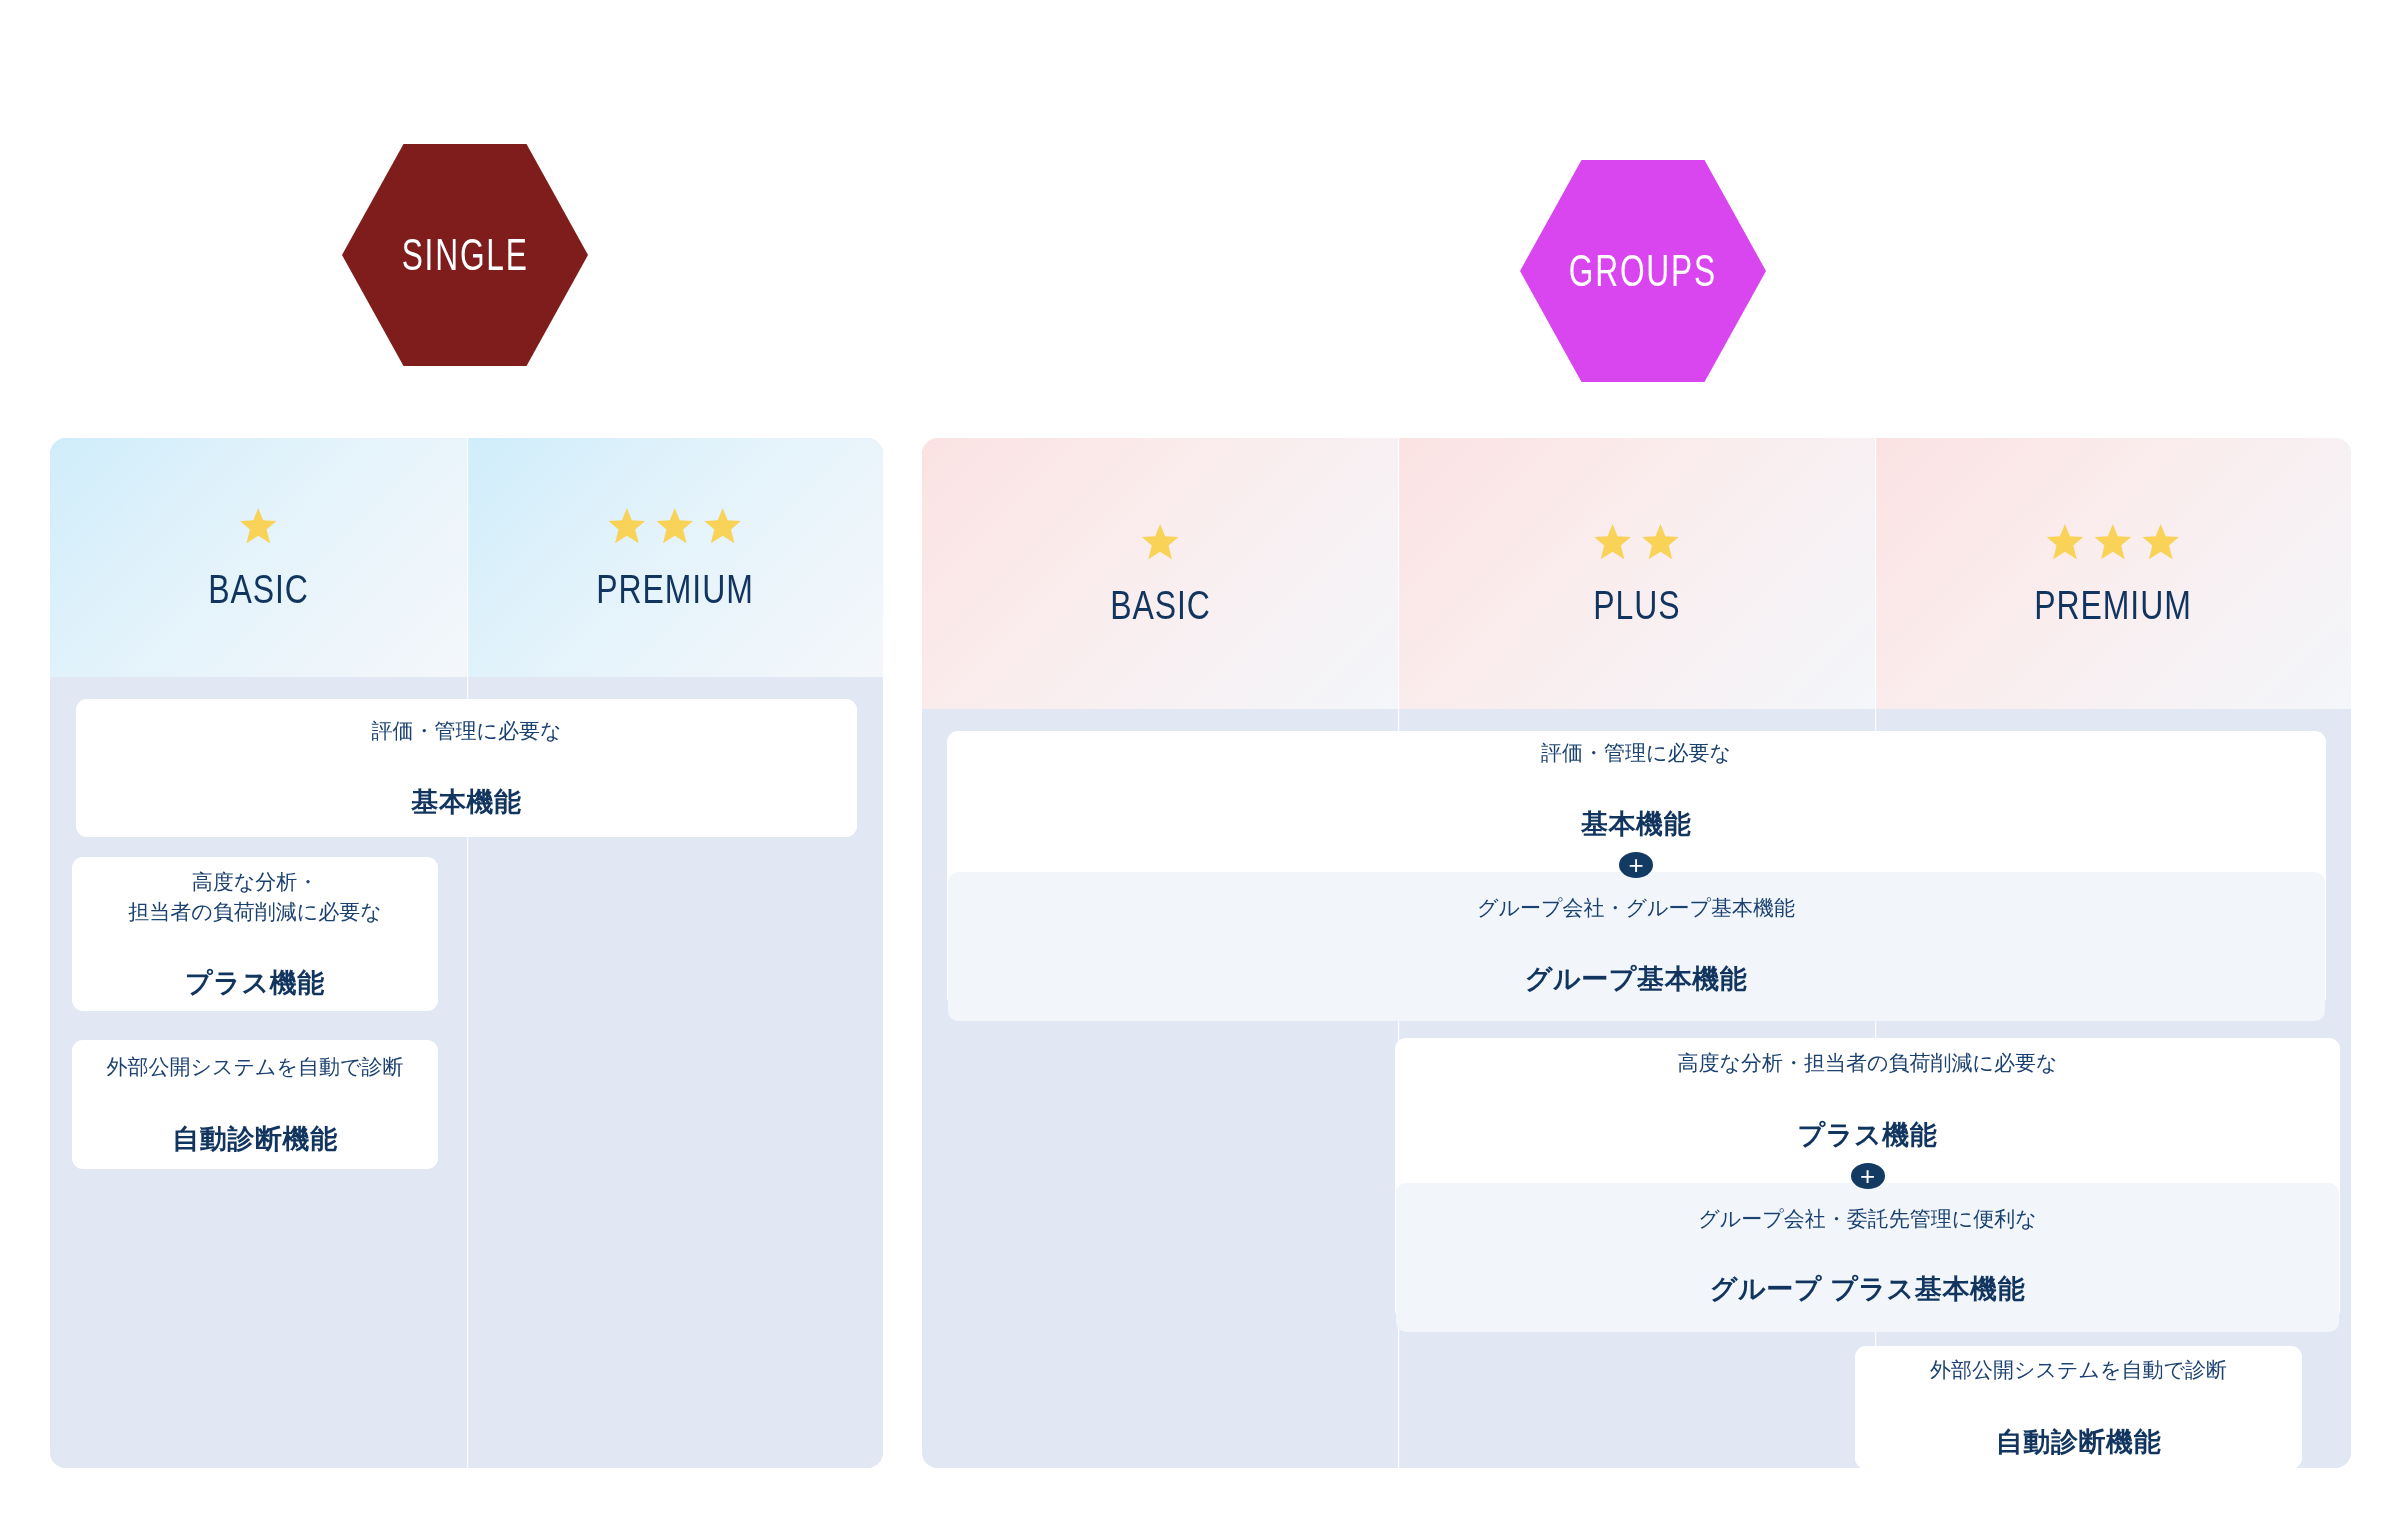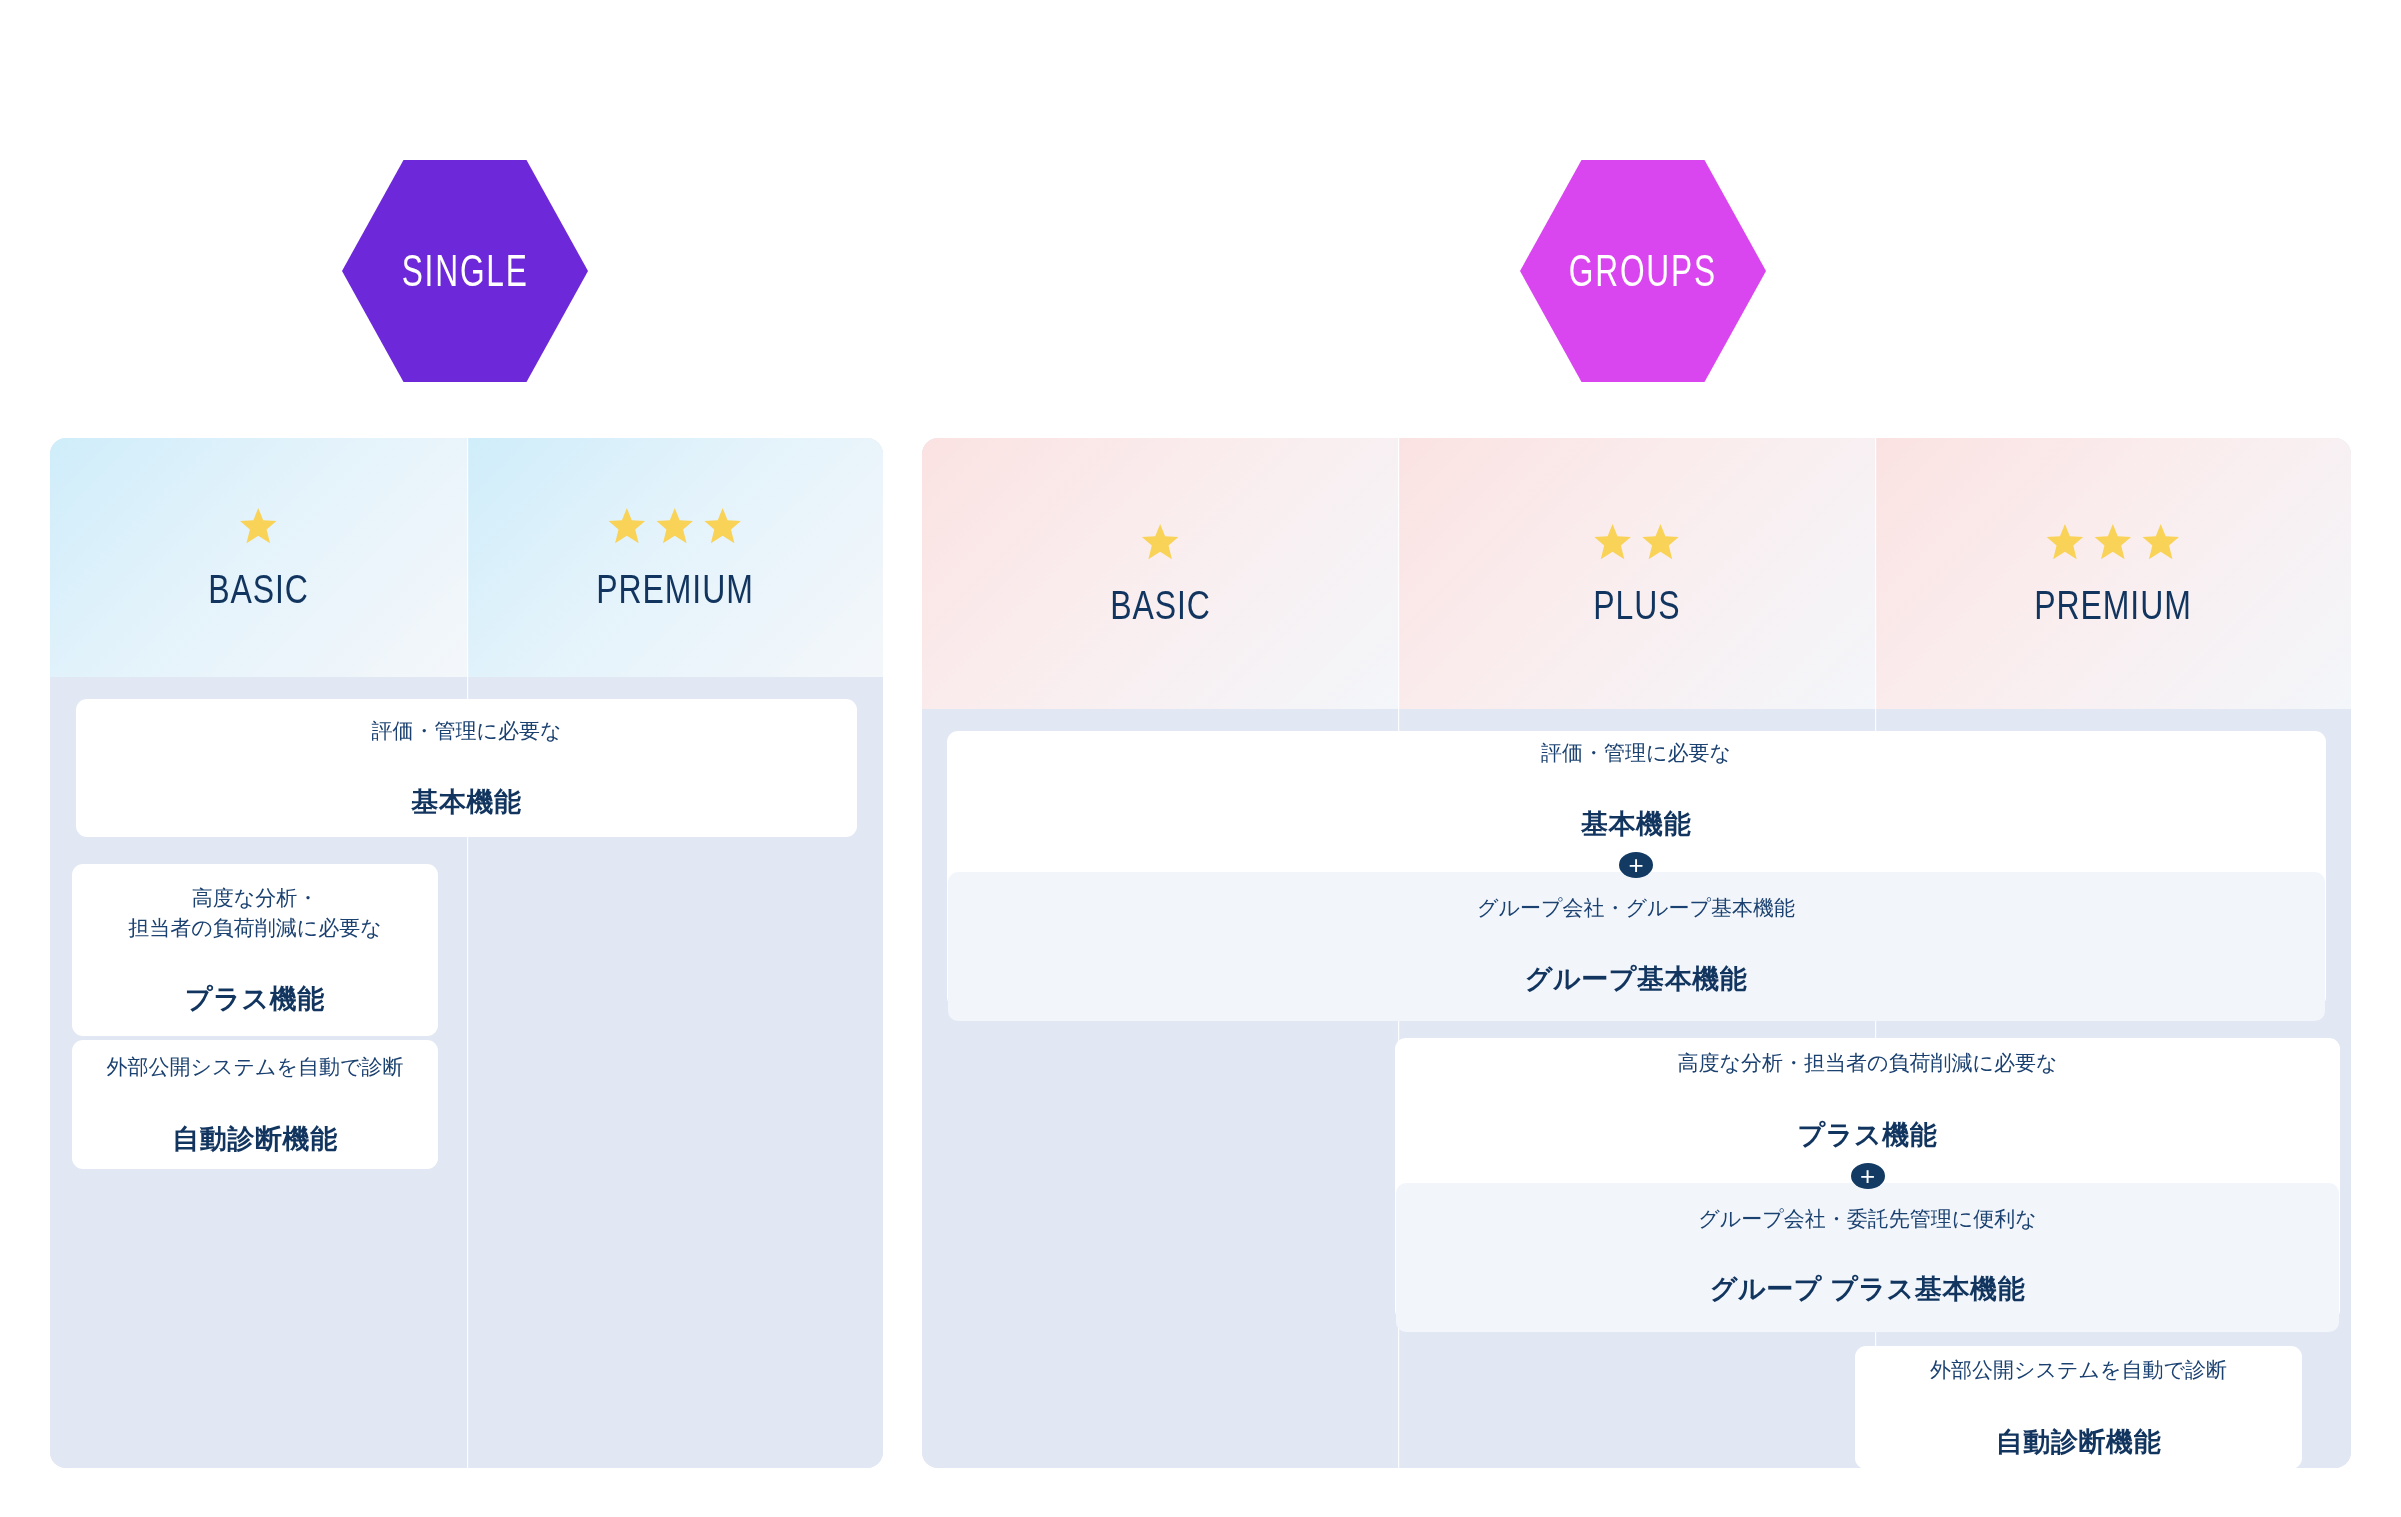--- a/index.html
+++ b/index.html
@@ -19,21 +19,21 @@
     display:flex;align-items:center;justify-content:center;
   }
   .hex-label{
     color:#ffffff;
     font-size:44px;
     letter-spacing:2.5px;
     font-weight:400;
     transform:scaleX(.72);
     font-family:"Liberation Sans","DejaVu Sans",sans-serif;
   }
-  #hex-single{left:342px;top:160px;background:#6d28d9;}
+  #hex-single{left:342px;top:144px;background:#7f1d1d;}
   #hex-groups{left:1520px;top:160px;background:#d946ef;}
 
   
   .panel{
     position:absolute;
     border-radius:16px;
     overflow:hidden;
     background:#E1E7F3;
   }
   #panel-single{left:50px;top:438px;width:833px;height:1030px;}
@@ -128,21 +128,21 @@
     width:34px;height:34px;border-radius:50%;
     background:#123A63;color:#fff;
     display:flex;align-items:center;justify-content:center;
     font-size:26px;line-height:1;font-weight:400;
     position:relative;z-index:3;
     margin-top:9.9px;margin-bottom:-27px;
   }
 
   
   #card-single-basic{left:26px;top:22px;width:781px;height:138px;}
-  #card-single-plus{left:22px;top:187px;width:366px;height:172px;}
+  #card-single-plus{left:22px;top:180px;width:366px;height:154px;}
   #card-single-auto{left:22px;top:363px;width:366px;height:129px;}
 
   
   #card-groups-basic{left:24.6px;top:21.6px;width:1379px;height:277px;padding-top:21px;padding-bottom:0;}
   #card-groups-plus{left:473px;top:329px;width:945px;height:283px;padding-top:21px;padding-bottom:0;align-items:center;}
   #card-groups-auto{left:933px;top:637px;width:447px;height:123px;}
 </style>
 </head>
 <body>
 

